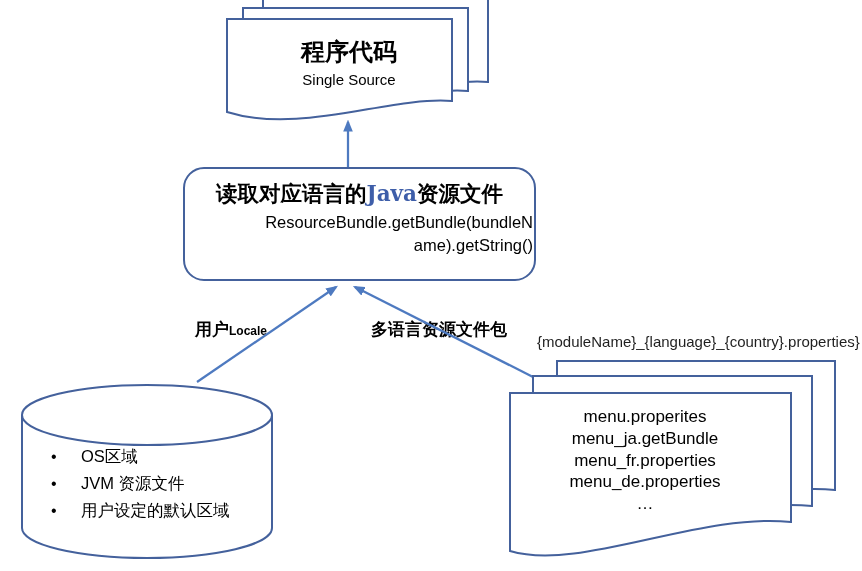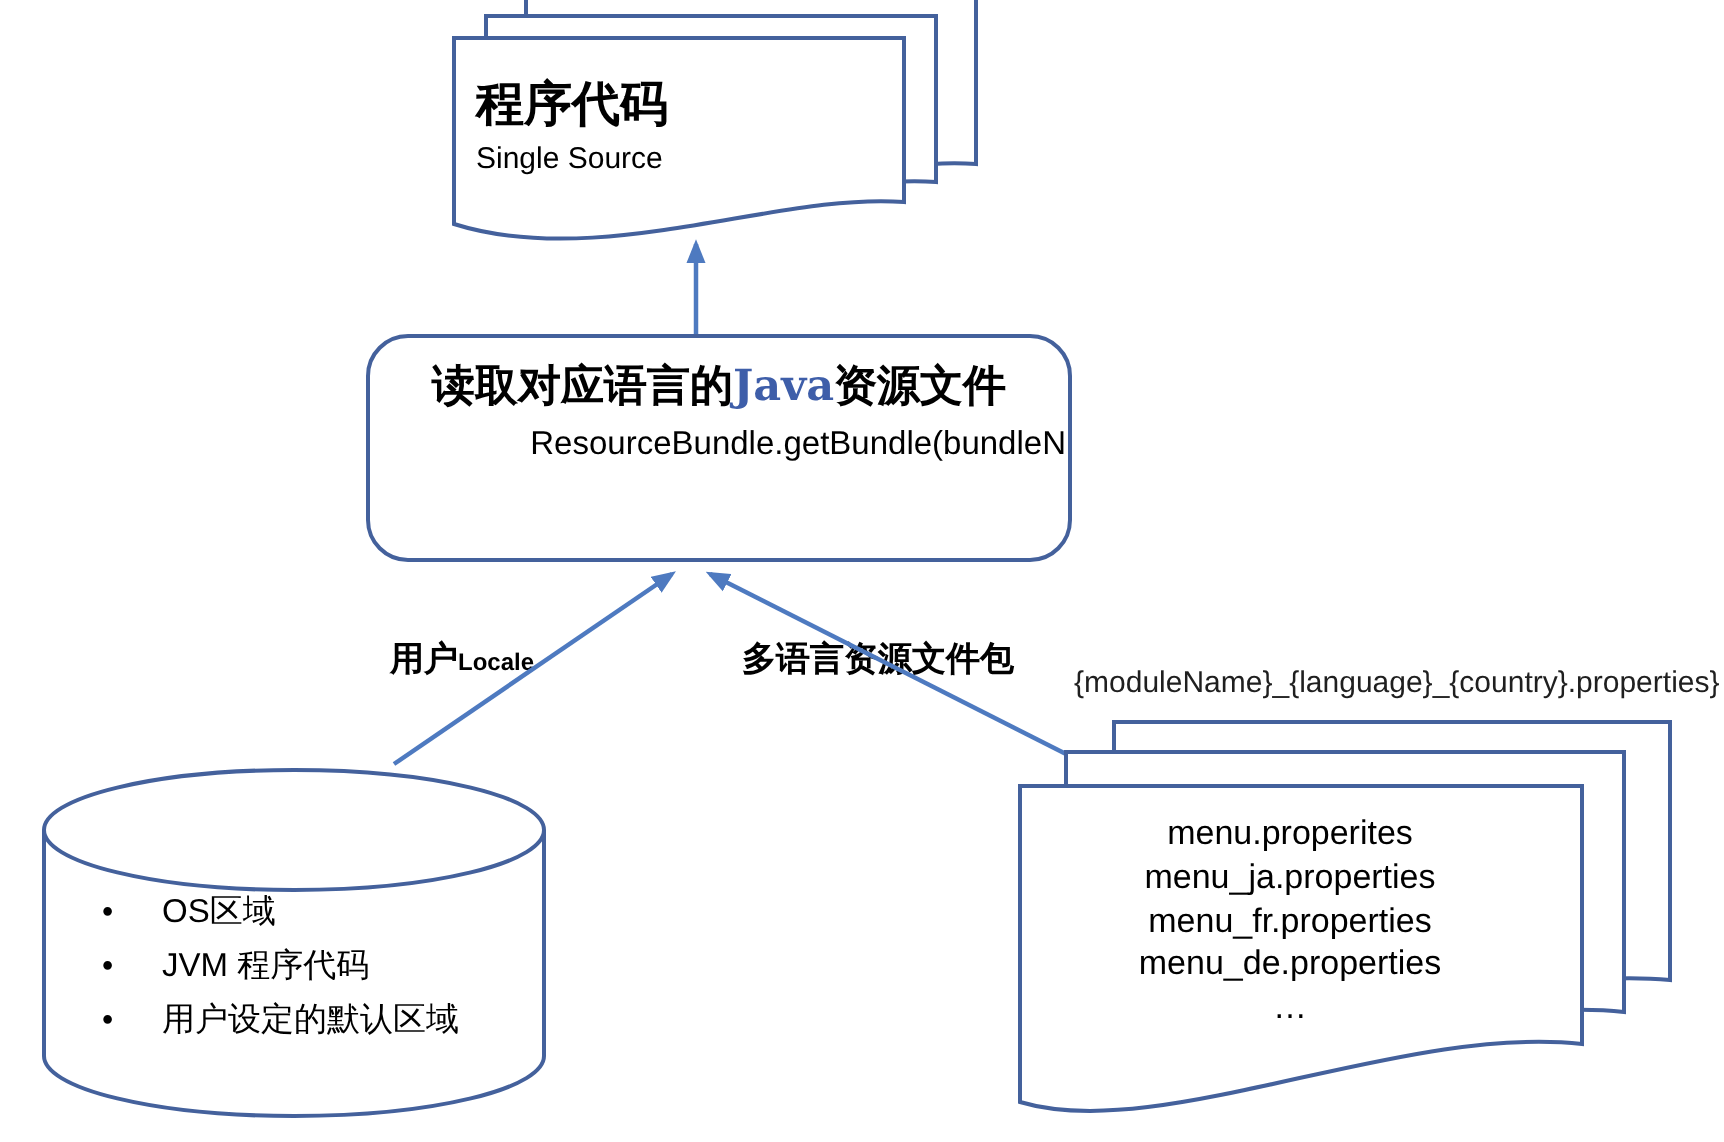--- a/index.html
+++ b/index.html
@@ -11,21 +11,21 @@
   *{margin:0;padding:0;box-sizing:border-box;}
   body{background:#ffffff;font-family:"Liberation Sans","DejaVu Sans",sans-serif;}
   .canvas{position:relative;width:862px;height:571px;background:#ffffff;overflow:hidden;}
   .layer-svg{position:absolute;left:0;top:0;z-index:2;}
   .shape-stroke{fill:#ffffff;stroke:var(--shape-border);stroke-width:2;}
   .arrow-line{stroke:var(--arrow);stroke-width:2.25;fill:none;}
   .txt{position:absolute;color:var(--text);}
   .under{z-index:1;}
   .over{z-index:3;}
 
-  .topdoc-text{left:238px;top:37px;width:244px;}
+  .topdoc-text{left:227px;top:37px;width:244px;text-align:center;}
   .topdoc-title{font-family:"DejaVu Serif","Liberation Serif",serif;font-weight:bold;font-size:24px;line-height:30px;}
   .topdoc-sub{font-size:15px;line-height:25px;}
 
   .box-text{left:186px;top:177px;width:347px;text-align:center;}
   .box-title{font-family:"DejaVu Serif","Liberation Serif",serif;font-weight:bold;font-size:21.5px;line-height:34px;white-space:nowrap;}
   .box-title .java{color:var(--highlight);}
   .box-code{font-size:16.5px;line-height:23px;text-align:right;}
 
   .lbl-user-locale{left:195px;top:318px;font-size:17px;font-weight:bold;white-space:nowrap;}
   .lbl-user-locale .mono{font-family:Liberation Sans, sans-serif;font-size:12px;}
@@ -79,29 +79,30 @@
   </svg>
 
   <div class="txt over topdoc-text">
     <div class="topdoc-title">程序代码</div>
     <div class="topdoc-sub">Single Source</div>
   </div>
 
   <div class="txt over box-text">
     <div class="box-title"><span>读取对应语言的</span><span class="java">Java</span><span>资源文件</span></div>
     <div class="box-code">ResourceBundle.getBundle(bundleN</div>
+    <div class="box-code">ame).getString()</div>
   </div>
 
   <ul class="txt over cyl-list">
     <li>OS区域</li>
-    <li>JVM 程序代码</li>
+    <li>JVM 资源文件</li>
     <li>用户设定的默认区域</li>
   </ul>
 
   <div class="txt over files-text">
     <div>menu.properites</div>
-    <div>menu_ja.properties</div>
+    <div>menu_ja.getBundle</div>
     <div>menu_fr.properties</div>
     <div>menu_de.properties</div>
     <div>…</div>
   </div>
 
 </div>
 
 </body></html>

